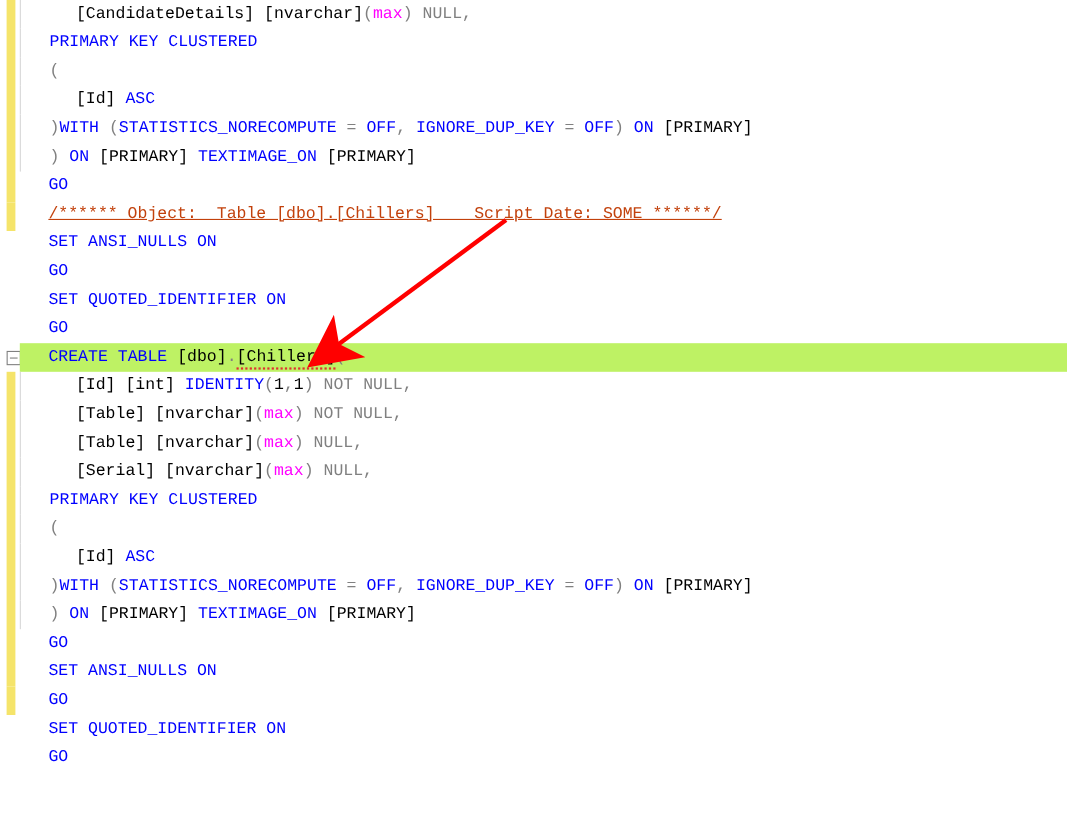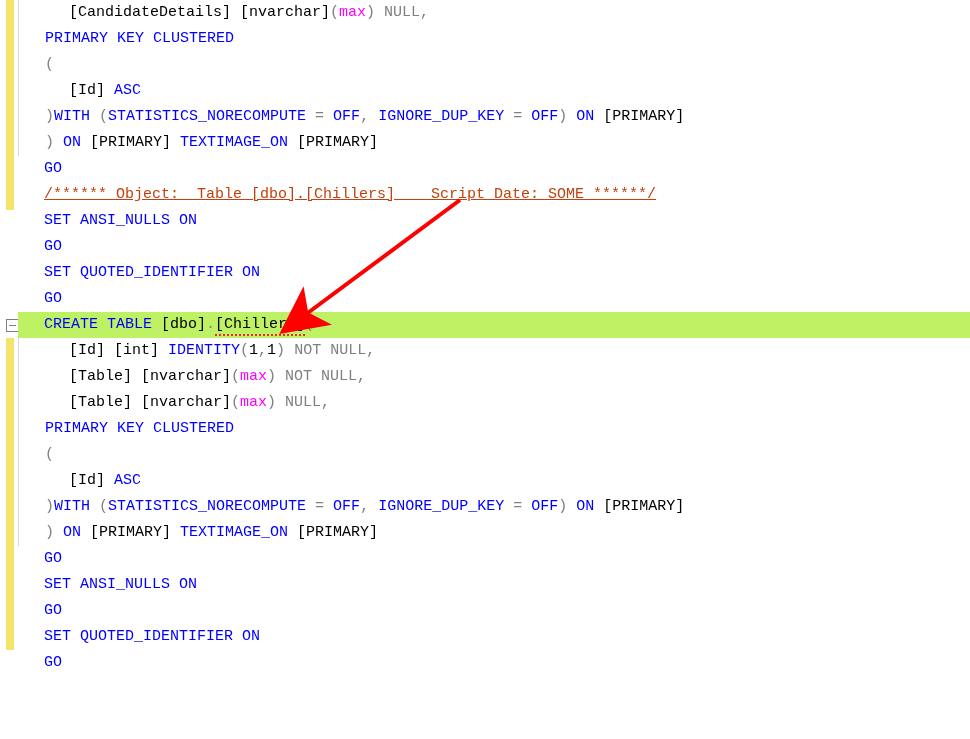--- a/index.html
+++ b/index.html
@@ -46,20 +46,21 @@
     <div class="line i1"><span class="kw">GO</span></div>
     <div class="line i1"><span class="cm">/****** Object:  Table [dbo].[Chillers]    Script Date: SOME ******/</span></div>
     <div class="line i1"><span class="kw">SET</span><span> </span><span class="kw">ANSI_NULLS</span><span> </span><span class="kw">ON</span></div>
     <div class="line i1"><span class="kw">GO</span></div>
     <div class="line i1"><span class="kw">SET</span><span> </span><span class="kw">QUOTED_IDENTIFIER</span><span> </span><span class="kw">ON</span></div>
     <div class="line i1"><span class="kw">GO</span></div>
     <div class="line hl i1"><span class="kw">CREATE</span><span> </span><span class="kw">TABLE</span><span class="tx"> [dbo]</span><span class="gy">.</span><span class="tx sq">[Chillers]</span><span class="gy">(</span></div>
     <div class="line guide i2"><span class="tx">[Id] [int] </span><span class="kw">IDENTITY</span><span class="gy">(</span><span class="tx">1</span><span class="gy">,</span><span class="tx">1</span><span class="gy">)</span><span class="gy"> NOT NULL</span><span class="gy">,</span></div>
     <div class="line guide i2"><span class="tx">[Table] [nvarchar]</span><span class="gy">(</span><span class="fn">max</span><span class="gy">)</span><span class="gy"> NOT NULL</span><span class="gy">,</span></div>
     <div class="line guide i2"><span class="tx">[Table] [nvarchar]</span><span class="gy">(</span><span class="fn">max</span><span class="gy">)</span><span class="gy"> NULL</span><span class="gy">,</span></div>
+    <div class="line guide i2"><span class="tx">[Serial] [nvarchar]</span><span class="gy">(</span><span class="fn">max</span><span class="gy">)</span><span class="gy"> NULL</span><span class="gy">,</span></div>
     <div class="line guide i1"><span class="kw">PRIMARY KEY CLUSTERED</span></div>
     <div class="line guide i1"><span class="gy">(</span></div>
     <div class="line guide i2"><span class="tx">[Id] </span><span class="kw">ASC</span></div>
     <div class="line guide i1"><span class="gy">)</span><span class="kw">WITH</span><span class="gy"> (</span><span class="kw">STATISTICS_NORECOMPUTE</span><span class="gy"> = </span><span class="kw">OFF</span><span class="gy">, </span><span class="kw">IGNORE_DUP_KEY</span><span class="gy"> = </span><span class="kw">OFF</span><span class="gy">) </span><span class="kw">ON</span><span class="tx"> [PRIMARY]</span></div>
     <div class="line guide i1"><span class="gy">) </span><span class="kw">ON</span><span class="tx"> [PRIMARY] </span><span class="kw">TEXTIMAGE_ON</span><span class="tx"> [PRIMARY]</span></div>
     <div class="line i1"><span class="kw">GO</span></div>
     <div class="line i1"><span class="kw">SET</span><span> </span><span class="kw">ANSI_NULLS</span><span> </span><span class="kw">ON</span></div>
     <div class="line i1"><span class="kw">GO</span></div>
     <div class="line i1"><span class="kw">SET</span><span> </span><span class="kw">QUOTED_IDENTIFIER</span><span> </span><span class="kw">ON</span></div>
     <div class="line i1"><span class="kw">GO</span></div>

